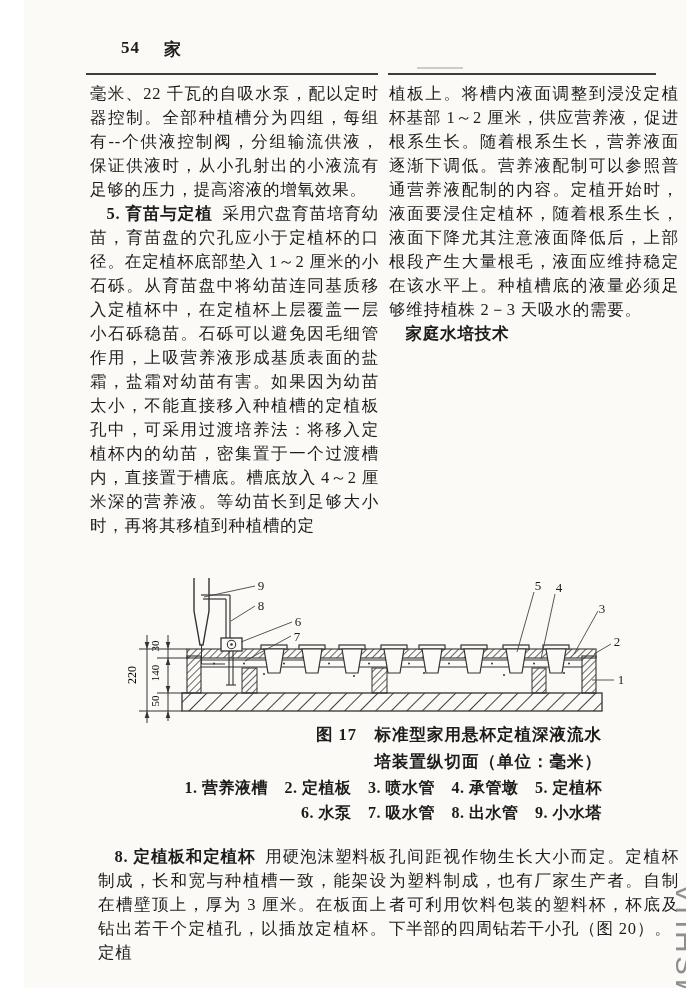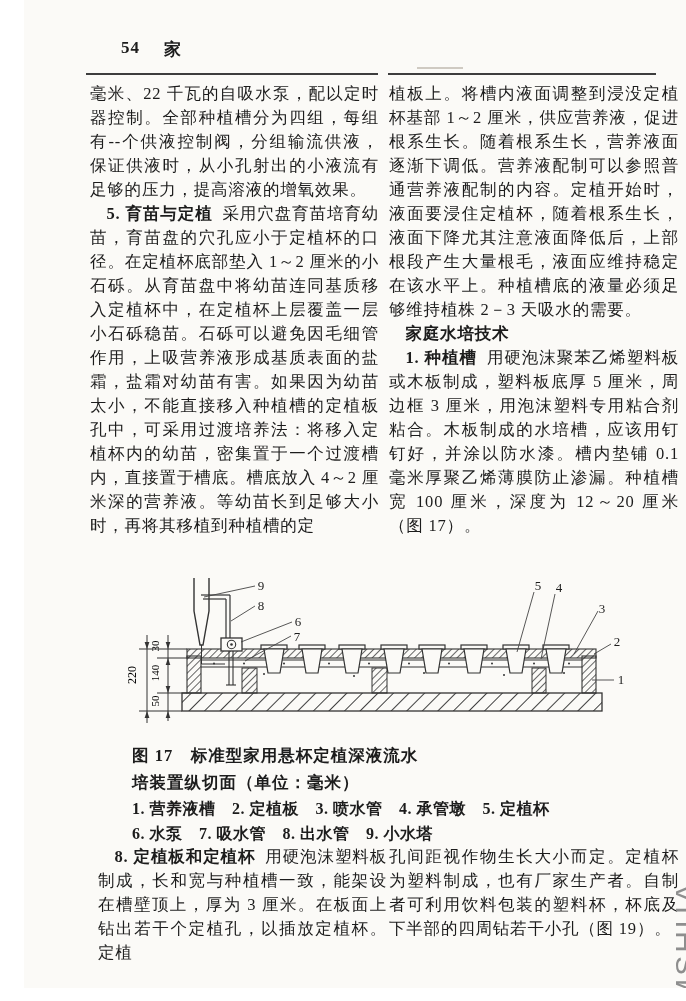--- a/index.html
+++ b/index.html
@@ -24,22 +24,22 @@
     text-align:justify;
   }
   .col-left{left:66px;}
   .col-right{left:365px;width:290px;}
   .col p{margin:0;}
   .indent{text-indent:1em;}
   .para-head{font-weight:bold;margin-right:0.6em;}
   .sec-head{font-weight:bold;text-indent:1em;}
   .figure-svg{position:absolute;left:100px;top:573px;}
   .caption{
-    position:absolute;left:108px;top:742px;width:470px;
-    text-align:left;
+    position:absolute;left:108px;top:721px;width:470px;
+    text-align:right;
   }
   .cap-line{font-size:16.5px;font-weight:bold;line-height:27px;letter-spacing:1px;}
   .legend-line{font-size:16px;line-height:25px;letter-spacing:0.5px;font-weight:600;}
   .bcol{
     position:absolute;top:845px;width:289px;
     font-size:16.5px;line-height:24px;letter-spacing:0.8px;text-align:justify;
   }
   .bcol-left{left:74px;}
   .bcol-right{left:365px;width:290px;}
   .bcol p{margin:0;}
@@ -63,21 +63,20 @@
   <div class="rule-ghost"></div>
 
   <div class="col col-left">
     <p><span>毫米、22 千瓦的自吸水泵，配以定时器控制。全部种植槽分为四组，每组有--个供液控制阀，分组输流供液，保证供液时，从小孔射出的小液流有足够的压力，提高溶液的增氧效果。</span></p>
     <p class="indent"><b class="para-head">5. 育苗与定植</b><span>采用穴盘育苗培育幼苗，育苗盘的穴孔应小于定植杯的口径。在定植杯底部垫入 1～2 厘米的小石砾。从育苗盘中将幼苗连同基质移入定植杯中，在定植杯上层覆盖一层小石砾稳苗。石砾可以避免因毛细管作用，上吸营养液形成基质表面的盐霜，盐霜对幼苗有害。如果因为幼苗太小，不能直接移入种植槽的定植板孔中，可采用过渡培养法：将移入定植杯内的幼苗，密集置于一个过渡槽内，直接置于槽底。槽底放入 4～2 厘米深的营养液。等幼苗长到足够大小时，再将其移植到种植槽的定</span></p>
   </div>
 
   <div class="col col-right">
     <p><span>植板上。将槽内液面调整到浸没定植杯基部 1～2 厘米，供应营养液，促进根系生长。随着根系生长，营养液面逐渐下调低。营养液配制可以参照普通营养液配制的内容。定植开始时，液面要浸住定植杯，随着根系生长，液面下降尤其注意液面降低后，上部根段产生大量根毛，液面应维持稳定在该水平上。种植槽底的液量必须足够维持植株 2－3 天吸水的需要。</span></p>
     <p class="sec-head">家庭水培技术</p>
-    <p class="indent"><b class="para-head">1. 种植槽</b><span>用硬泡沫聚苯乙烯塑料板或木板制成，塑料板底厚 5 厘米，周边框 3 厘米，用泡沫塑料专用粘合剂粘合。木板制成的水培槽，应该用钉钉好，并涂以防水漆。槽内垫铺 0.1 毫米厚聚乙烯薄膜防止渗漏。种植槽宽 100 厘米，深度为 12～20 厘米（图 17）。</span></p>
   </div>
 
   <svg class="figure-svg" width="510" height="152" viewBox="0 0 510 152">
     <defs>
       <pattern id="h1" patternUnits="userSpaceOnUse" width="5" height="5" patternTransform="rotate(45)">
         <line x1="0" y1="0" x2="0" y2="5" stroke="#4a4a4a" stroke-width="1.7"></line>
       </pattern>
       <pattern id="h2" patternUnits="userSpaceOnUse" width="11" height="11" patternTransform="rotate(45)">
         <line x1="0" y1="0" x2="0" y2="11" stroke="#3f3f3f" stroke-width="2"></line>
       </pattern>
@@ -227,18 +226,18 @@
     <div class="cap-line">图 17　标准型家用悬杯定植深液流水</div>
     <div class="cap-line">培装置纵切面（单位：毫米）</div>
     <div class="legend-line">1. 营养液槽　2. 定植板　3. 喷水管　4. 承管墩　5. 定植杯</div>
     <div class="legend-line">6. 水泵　7. 吸水管　8. 出水管　9. 小水塔</div>
   </div>
 
   <div class="bcol bcol-left">
     <p class="indent"><b class="para-head">8. 定植板和定植杯</b><span>用硬泡沫塑料板制成，长和宽与种植槽一致，能架设在槽壁顶上，厚为 3 厘米。在板面上钻出若干个定植孔，以插放定植杯。定植</span></p>
   </div>
   <div class="bcol bcol-right">
-    <p><span>孔间距视作物生长大小而定。定植杯为塑料制成，也有厂家生产者。自制者可利用饮料包装的塑料杯，杯底及下半部的四周钻若干小孔（图 19）。</span></p>
+    <p><span>孔间距视作物生长大小而定。定植杯为塑料制成，也有厂家生产者。自制者可利用饮料包装的塑料杯，杯底及下半部的四周钻若干小孔（图 20）。</span></p>
   </div>
 
   <div class="watermark">MSHUA</div>
 
 </div>
 
 </body></html>

